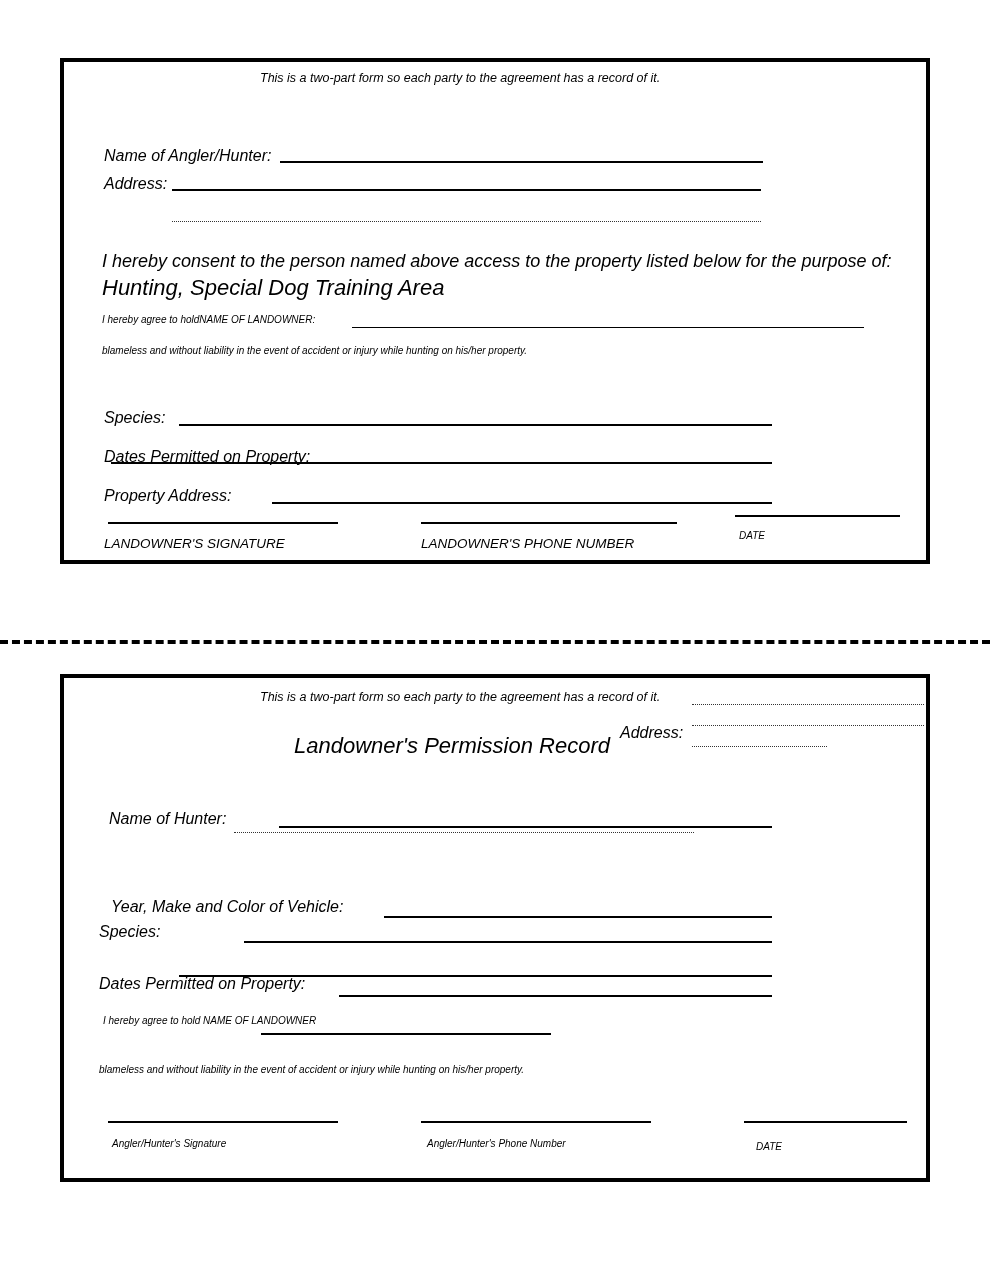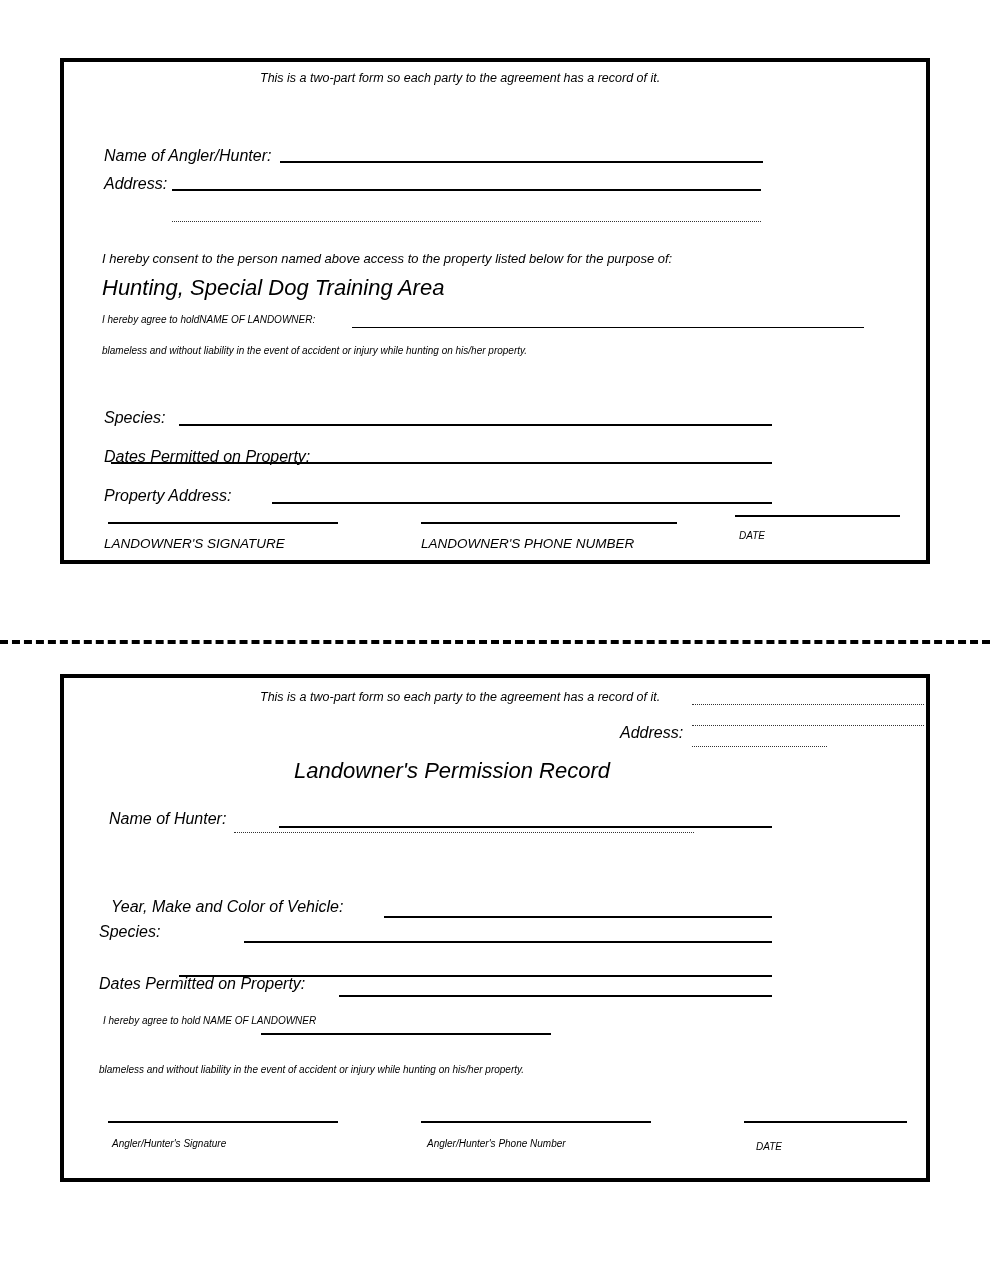--- a/index.html
+++ b/index.html
@@ -45,21 +45,21 @@
     line-height: 1;
   }
 
   .note        { font-size: 12.5px; }
   .title-bold  { font-size: 26px; font-weight: bold; letter-spacing: 0.2px; }
   .title-plain { font-size: 22px; font-weight: normal; }
   .field       { font-size: 16px; }
   .field-sm    { font-size: 10px; }
   .tiny        { font-size: 10px; }
   .caps        { font-size: 13.5px; }
-  .consent     { font-size: 13px; }
+  .consent     { font-size: 18px; }
   .consent-2   { font-size: 22px; }
 
   
   .rule {
     position: absolute;
     height: 0;
     border-top: 2px solid #000000;
   }
   .rule-dotty {
     position: absolute;
@@ -124,21 +124,21 @@
 
 <div class="form-box" id="form-two">
 
   <span class="t note" style="left:196px; top:13px;">This is a two-part form so each party to the agreement has a record of it.</span>
 
   <div class="rule-dotty" style="left:628px; top:26px; width:232px;"></div>
   <span class="t field" style="left:556px; top:47px;">Address:</span>
   <div class="rule-dotty" style="left:628px; top:47px; width:232px;"></div>
   <div class="rule-dotty" style="left:628px; top:68px; width:135px;"></div>
 
-  <span class="t title-plain" style="left:230px; top:82px;">Landowner's Permission Record</span>
+  <span class="t title-plain" style="left:230px; top:57px;">Landowner's Permission Record</span>
 
   <span class="t field" style="left:45px; top:133px;">Name of Hunter:</span>
   <div class="rule" style="left:215px; top:148px; width:493px;"></div>
   <div class="rule-dotty" style="left:170px; top:154px; width:460px;"></div>
 
   <span class="t field" style="left:47px; top:221px;">Year, Make and Color of Vehicle:</span>
   <div class="rule" style="left:320px; top:238px; width:388px;"></div>
 
   <span class="t field" style="left:35px; top:246px;">Species:</span>
   <div class="rule" style="left:180px; top:263px; width:528px;"></div>

